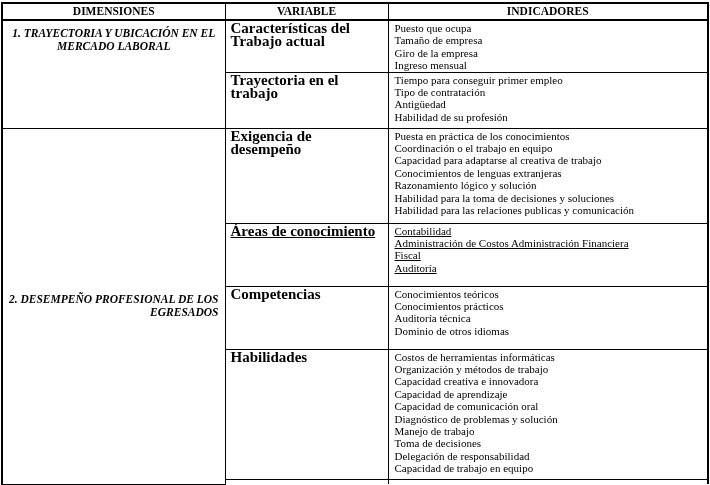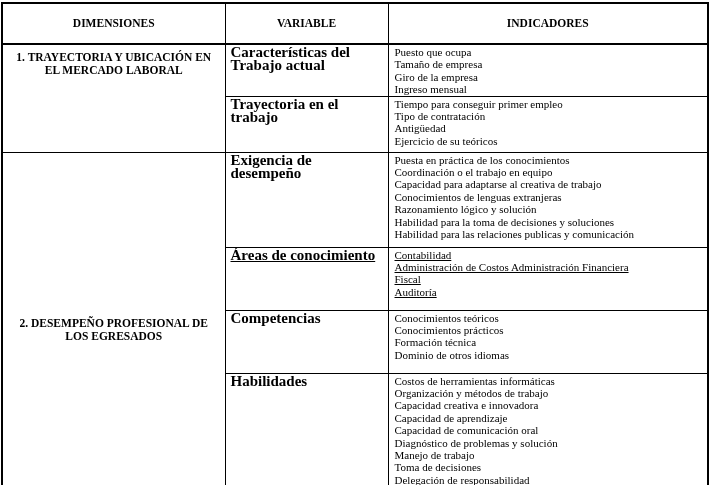--- a/index.html
+++ b/index.html
@@ -20,43 +20,45 @@
     border: 2px solid #000;
     border-bottom: none;
     background: #fff;
   }
   col.c-dim { width: 223px; }
   col.c-var { width: 163px; }
   col.c-ind { width: 320px; }
 
   th, td {
     border: 1px solid #000;
-    padding: 12px;
+    padding: 0;
     vertical-align: top;
     overflow: hidden;
   }
   thead th {
     height: 15px;
     font-size: 11.5px;
     font-weight: bold;
     text-align: center;
     vertical-align: middle;
     line-height: 15px;
     border-bottom: 2px solid #000;
   }
   td.dim {
     font-weight: bold;
     text-align: center;
     font-size: 11.5px;
     line-height: 13px;
     padding: 6px 6px 0 6px;
+    font-style: italic;
   }
   td.dim.middle {
     vertical-align: middle;
     padding: 0 6px;
+    text-align: right;
   }
   td.var {
     font-weight: bold;
     font-size: 15px;
     line-height: 13px;
     padding: 1px 6px 0 5px;
   }
   td.ind {
     font-size: 11px;
     line-height: 12.4px;
@@ -100,21 +102,21 @@
           <div>Giro de la empresa</div>
           <div>Ingreso mensual</div>
         </td>
     </tr>
     <tr class="r2">
       <td class="var">Trayectoria en el trabajo</td>
       <td class="ind">
           <div>Tiempo para conseguir primer empleo</div>
           <div>Tipo de contratación</div>
           <div>Antigüedad</div>
-          <div>Ejercicio de su teóricos</div>
+          <div>Habilidad de su profesión</div>
         </td>
     </tr>
     <tr class="r3">
       <td class="dim middle" rowspan="5">2. DESEMPEÑO PROFESIONAL DE LOS EGRESADOS</td>
       <td class="var">Exigencia de desempeño</td>
       <td class="ind">
           <div>Puesta en práctica de los conocimientos</div>
           <div>Coordinación o el trabajo en equipo</div>
           <div>Capacidad para adaptarse al creativa de trabajo</div>
           <div>Conocimientos de lenguas extranjeras</div>
@@ -130,21 +132,21 @@
           <div>Administración de Costos Administración Financiera</div>
           <div>Fiscal</div>
           <div>Auditoría</div>
         </td>
     </tr>
     <tr class="r5">
       <td class="var">Competencias</td>
       <td class="ind">
           <div>Conocimientos teóricos</div>
           <div>Conocimientos prácticos</div>
-          <div>Formación técnica</div>
+          <div>Auditoría técnica</div>
           <div>Dominio de otros idiomas</div>
         </td>
     </tr>
     <tr class="r6">
       <td class="var">Habilidades</td>
       <td class="ind">
           <div>Costos de herramientas informáticas</div>
           <div>Organización y métodos de trabajo</div>
           <div>Capacidad creativa e innovadora</div>
           <div>Capacidad de aprendizaje</div>

